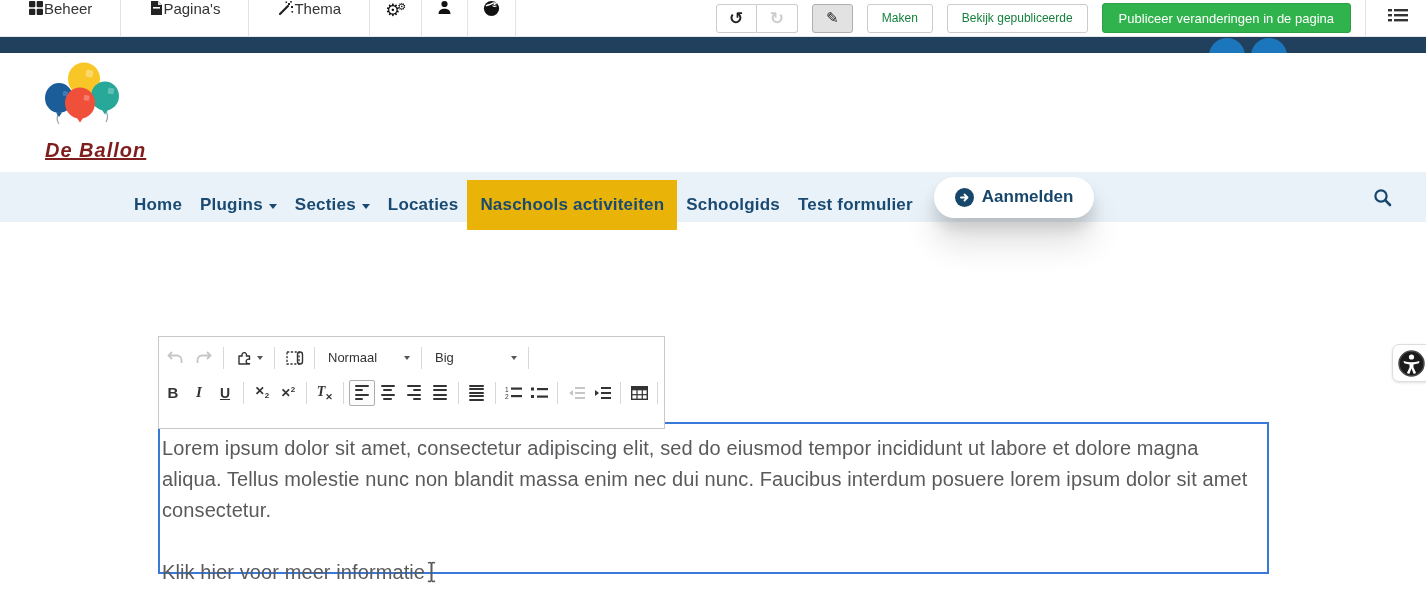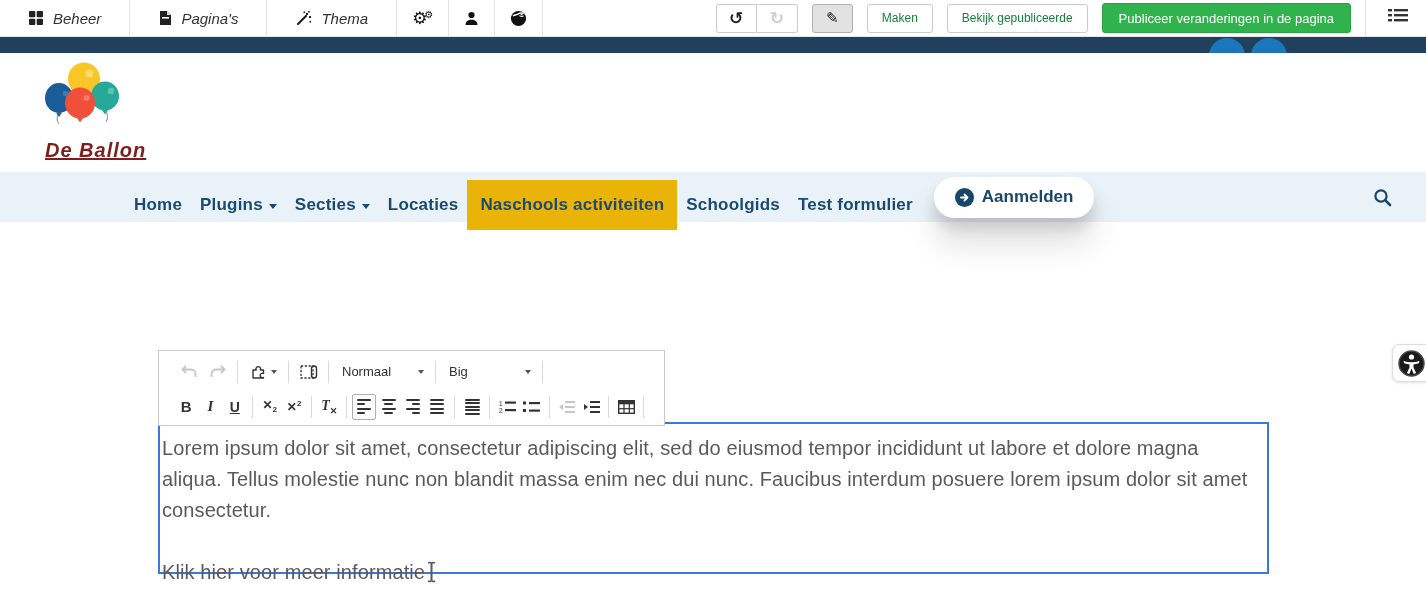--- a/index.html
+++ b/index.html
@@ -2,22 +2,22 @@
 <html><head>
 <meta charset="utf-8">
 <style>
   * { box-sizing: border-box; margin: 0; padding: 0; }
   html,body { width:1426px; height:608px; background:#fff; font-family:"Liberation Sans", sans-serif; }
   .stage { position:relative; width:1426px; height:608px; background:#fff; overflow:hidden; }
 
   
   .admin-bar { position:absolute; top:0; left:0; width:1426px; height:37px; background:#fff;
     border-bottom:1px solid #e7e7e7; display:flex; align-items:stretch; z-index:40; }
-  .ab-cell { display:flex; align-items:center; gap:9px; padding:0 28px; border-right:1px solid #e3e3e3;
-    font-size:15px; color:#333; cursor:pointer; white-space:nowrap;font-style:italic; }
+  .ab-cell { display:flex; padding:0 28px; border-right:1px solid #e3e3e3;
+    font-size:15px; color:#333; cursor:pointer; white-space:nowrap; }
   .ab-cell.icon-only { padding:0 15px; }
   .ab-right { margin-left:auto; display:flex; align-items:center; gap:14px; padding-right:10px; }
   .btn-group { display:flex; }
   .ab-btn { height:29px; min-width:41px; display:flex; align-items:center; justify-content:center;
     background:#fff; border:1px solid #ccc; border-radius:3px; color:#222; cursor:pointer; }
   .btn-group .ab-btn:first-child { border-radius:3px 0 0 3px; }
   .btn-group .ab-btn:last-child  { border-radius:0 3px 3px 0; border-left:none; }
   .ab-btn.disabled { color:#ccc; cursor:default; }
   .ab-btn.pressed  { background:#e2e2e2; border-color:#b0b0b0; }
   .ab-txt-btn { height:29px; padding:0 14px; background:#fff; border:1px solid #ccc; border-radius:3px;
@@ -45,22 +45,22 @@
   .nav-item.active { background:#eab308; padding:0 13px; }
   .nav-caret { width:0; height:0; border-left:4px solid transparent; border-right:4px solid transparent;
     border-top:5px solid #1a4a71; margin-top:2px; }
   .signin-pill { margin-left:12px; height:41px; border-radius:21px; background:#fff; display:flex; align-items:center;
     gap:8px; padding:0 21px; font-size:17px; font-weight:bold; color:#17466b; cursor:pointer;
     box-shadow:0 10px 14px rgba(0,0,0,.13), 0 26px 32px rgba(0,0,0,.12); }
   .signin-icon { width:19px; height:19px; border-radius:50%; background:#17466b; display:flex; align-items:center; justify-content:center; }
   .nav-search { margin-left:auto; margin-right:34px; cursor:pointer; display:flex; align-items:center; }
 
   
-  .ed-toolbar { position:absolute; left:158px; top:350px; width:507px; height:76px; background:#fff;
-    border:1px solid #c9c9c9; padding:3px 15px; z-index:15; }
+  .ed-toolbar { position:absolute; left:158px; top:336px; width:507px; height:93px; background:#fff;
+    border:1px solid #c9c9c9; padding:3px 1px; z-index:15; }
   .ed-row { display:flex; align-items:center; height:35px; }
   .tbtn { width:29px; height:26px; display:flex; align-items:center; justify-content:center; cursor:pointer;
     color:#333; border:1px solid transparent; border-radius:2px; }
   .tbtn.active { border-color:#aeaeae; background:#fbfbfb; }
   .tbtn.disabled { color:#c6c6c6; cursor:default; }
   .tsep { width:1px; height:22px; background:#d8d8d8; margin:0 5px; }
   .combo { display:flex; align-items:center; justify-content:space-between; width:96px; height:26px;
     padding:0 6px 0 8px; font-size:13px; color:#333; cursor:pointer; }
   .combo-caret { width:0; height:0; border-left:3.5px solid transparent; border-right:3.5px solid transparent; border-top:4.5px solid #555; }
   .b-glyph { font-weight:bold; font-size:15px; }

